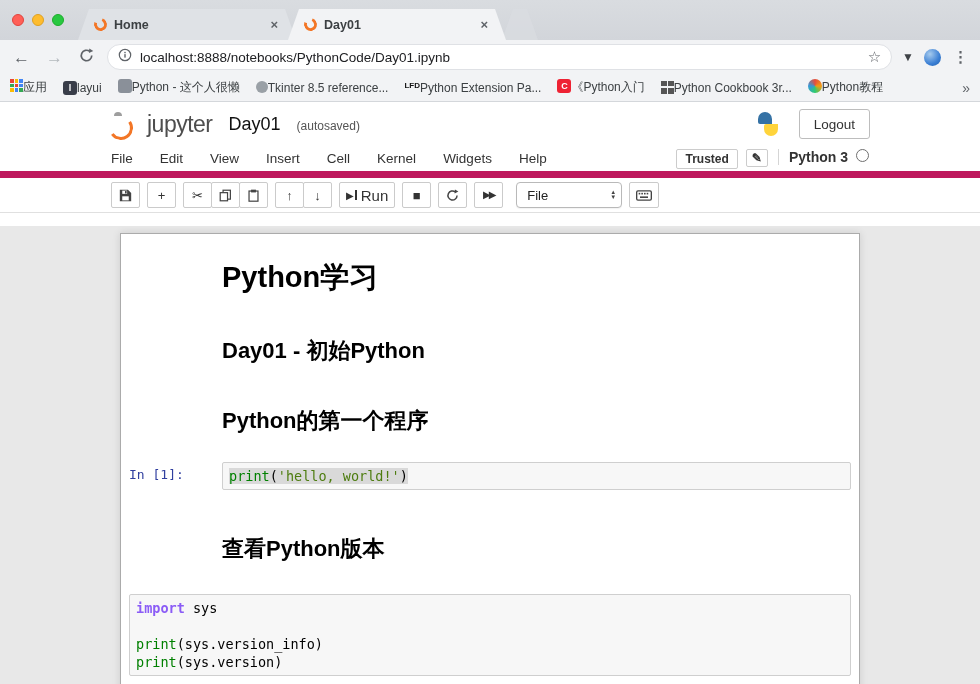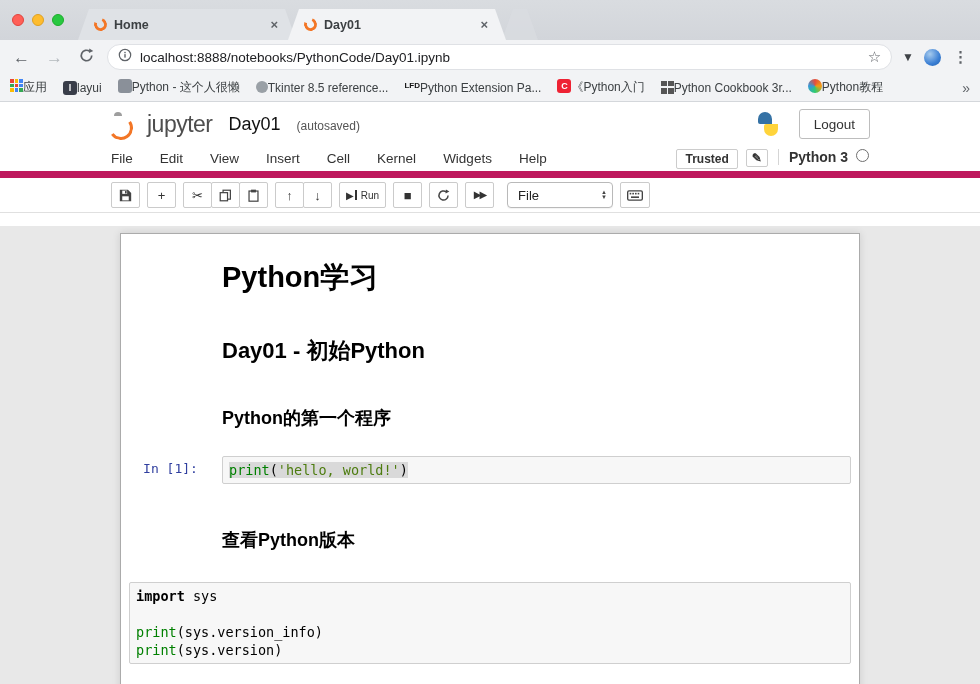--- a/index.html
+++ b/index.html
@@ -135,55 +135,55 @@
     height: 26px; min-width: 29px; padding: 0 6px;
     background: #fff; border: 1px solid #cbcbcb; border-radius: 2px;
     display: inline-flex; align-items: center; justify-content: center; gap: 4px;
     font-size: 13px; color: #333; font-family: inherit;
   }
   .tb-glyph { font-size: 13px; line-height: 1; color: #333; }
   .tb-glyph.small { font-size: 10px; letter-spacing: -2px; }
   .run-icon { display: inline-flex; align-items: center; }
   .run-icon .play { font-size: 10px; }
   .run-bar { width: 2px; height: 10px; background: #333; margin-left: 1px; }
-  .run-label { font-size: 10px; }
+  .run-label { font-size: 15px; }
   .cell-type-select {
     height: 26px; width: 106px; background: #fff; border: 1px solid #b9b9b9; border-radius: 4px;
     display: flex; align-items: center; justify-content: space-between; padding: 0 5px 0 10px;
     font-size: 13px; color: #222; margin-left: 6px;
     box-shadow: 0 1px 1px rgba(0,0,0,.05);
   }
   .sel-arrows { display: flex; flex-direction: column; align-items: center; }
   .sel-arrows .sa { font-size: 6px; line-height: 5px; color: #444; }
   
   .nb-area { flex: 1; background: #e8e8e8; overflow: hidden; display: flex; justify-content: center; padding-top: 7px; margin-top: 13px; }
   .nb-page {
     width: 740px; background: #fff; border: 1px solid #ababab;
     box-shadow: 0 0 8px rgba(0,0,0,.12);
     padding: 8px 4px 20px; min-height: 700px;
   }
   .md { padding: 4px 8px 4px 97px; color: #000; }
   .md .h1 { font-size: 29px; font-weight: bold; margin: 12px 0 6px; }
   .md .h2 { font-size: 22px; font-weight: bold; margin: 24px 0 6px; }
-  .md .h3 { font-size: 18px; font-weight: bold; margin: 26px 0 6px; }
+  .md .h3 { font-size: 22px; font-weight: bold; margin: 26px 0 6px; }
   .code-row { display: flex; margin-top: 16px; padding: 0 4px; }
   .prompt {
-    flex: 0 0 93px; text-align: center; padding: 5px 10px 0 0;
+    flex: 0 0 93px; text-align: left; padding: 5px 10px 0 0;
     font-family: "DejaVu Sans Mono", "Liberation Mono", monospace;
     font-size: 13px; color: #303F9F;
   }
   .input-area {
     flex: 1; background: #f7f7f7; border: 1px solid #cfcfcf; border-radius: 2px;
     padding: 4px 6px;
   }
   pre.code, pre.out {
     font-family: "DejaVu Sans Mono", "Liberation Mono", monospace;
     font-size: 13.5px; line-height: 18px; color: #000; white-space: pre-wrap;
   }
-  .tok-kw  { color: #000000; font-weight: bold; }
+  .tok-kw  { color: #8b5cf6; font-weight: bold; }
   .tok-fn  { color: #008000; }
   .tok-str { color: #4d7c0f; }
   .sel { background: #d9d9d9; }
   .output-row { display: flex; margin-top: 6px; padding: 0 4px; }
   .output-row .out-prompt { flex: 0 0 93px; }
   .output-row .out-body { flex: 1; padding: 4px 6px; }
 </style>
 </head>
 <body>
 

